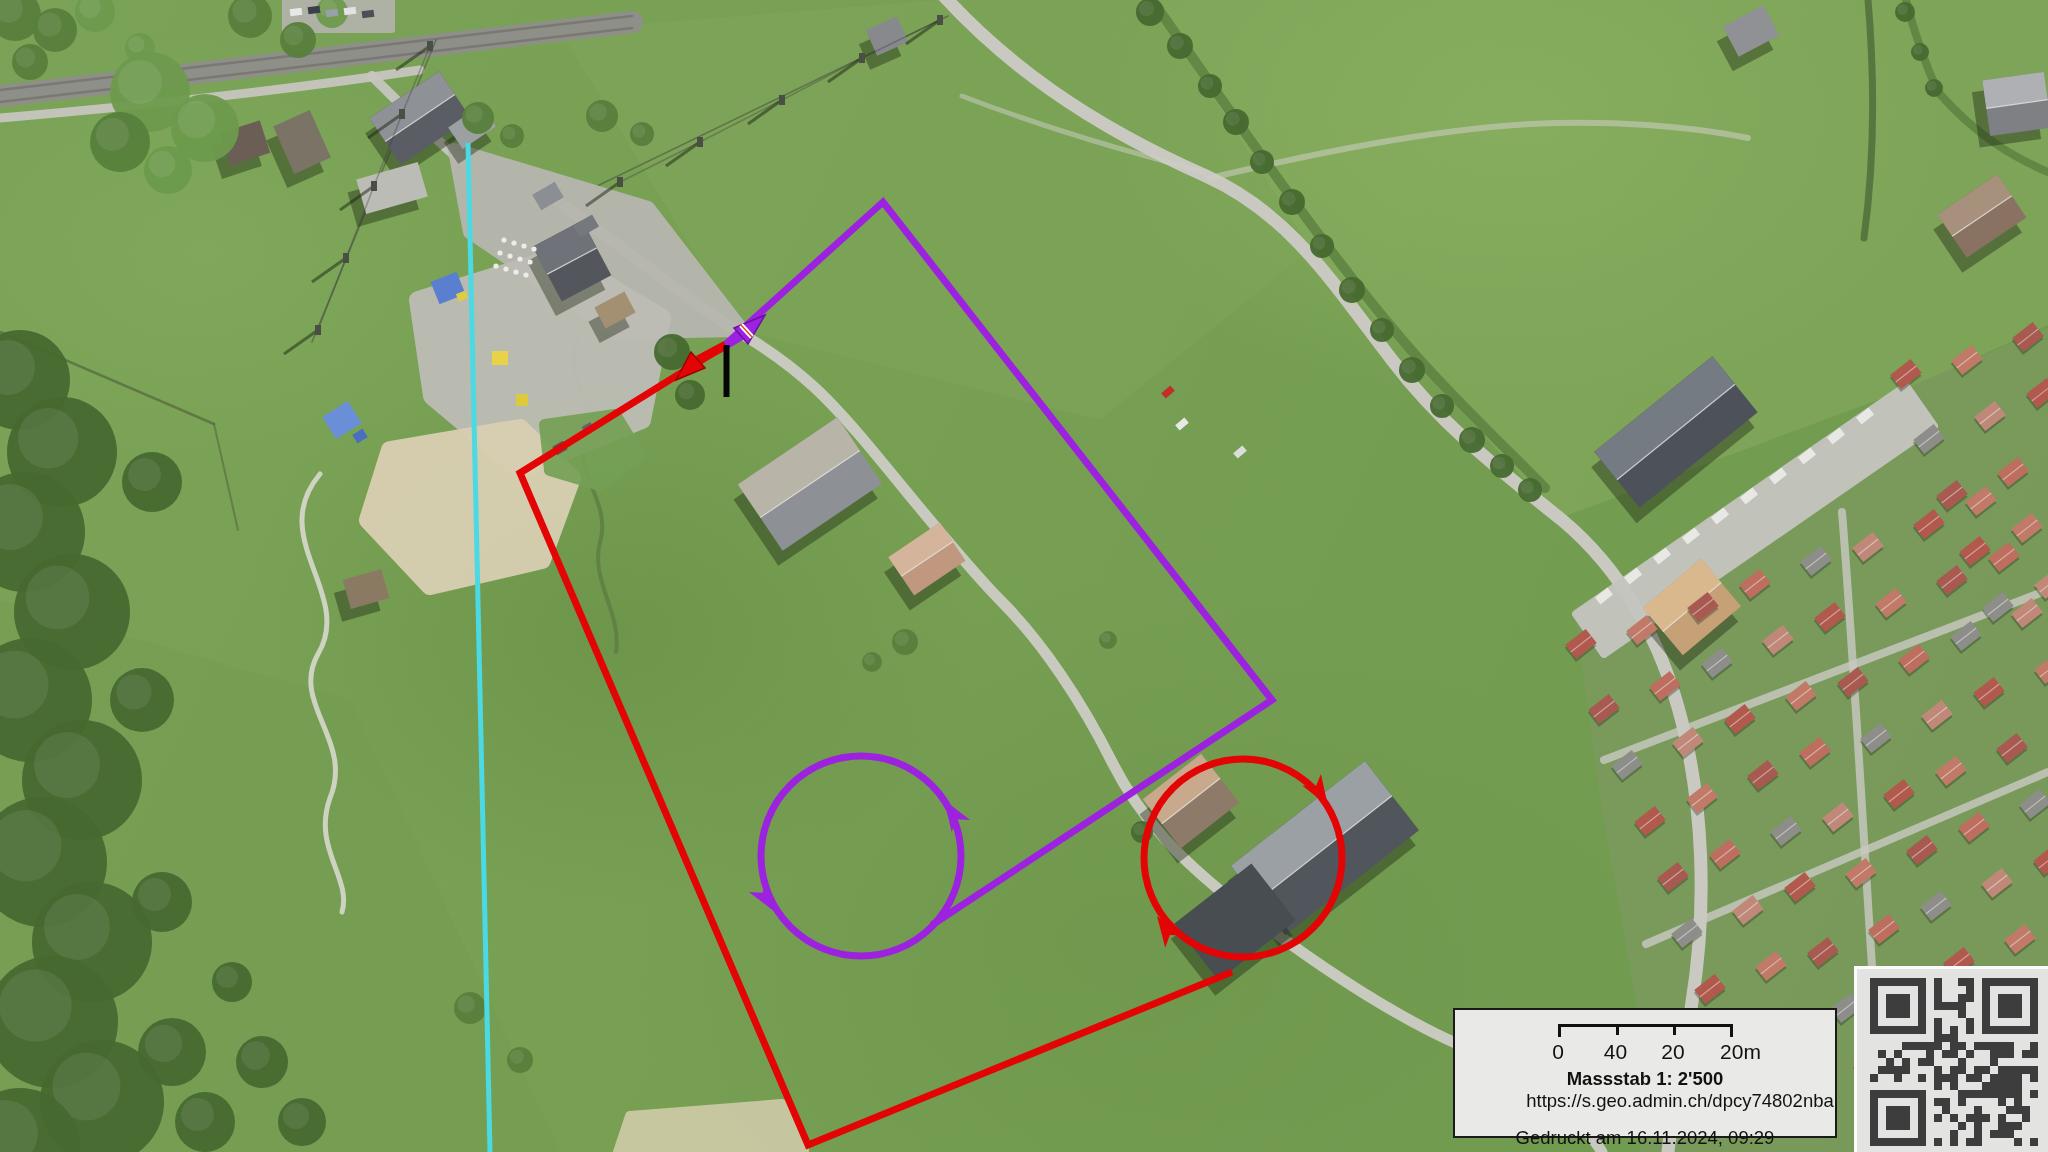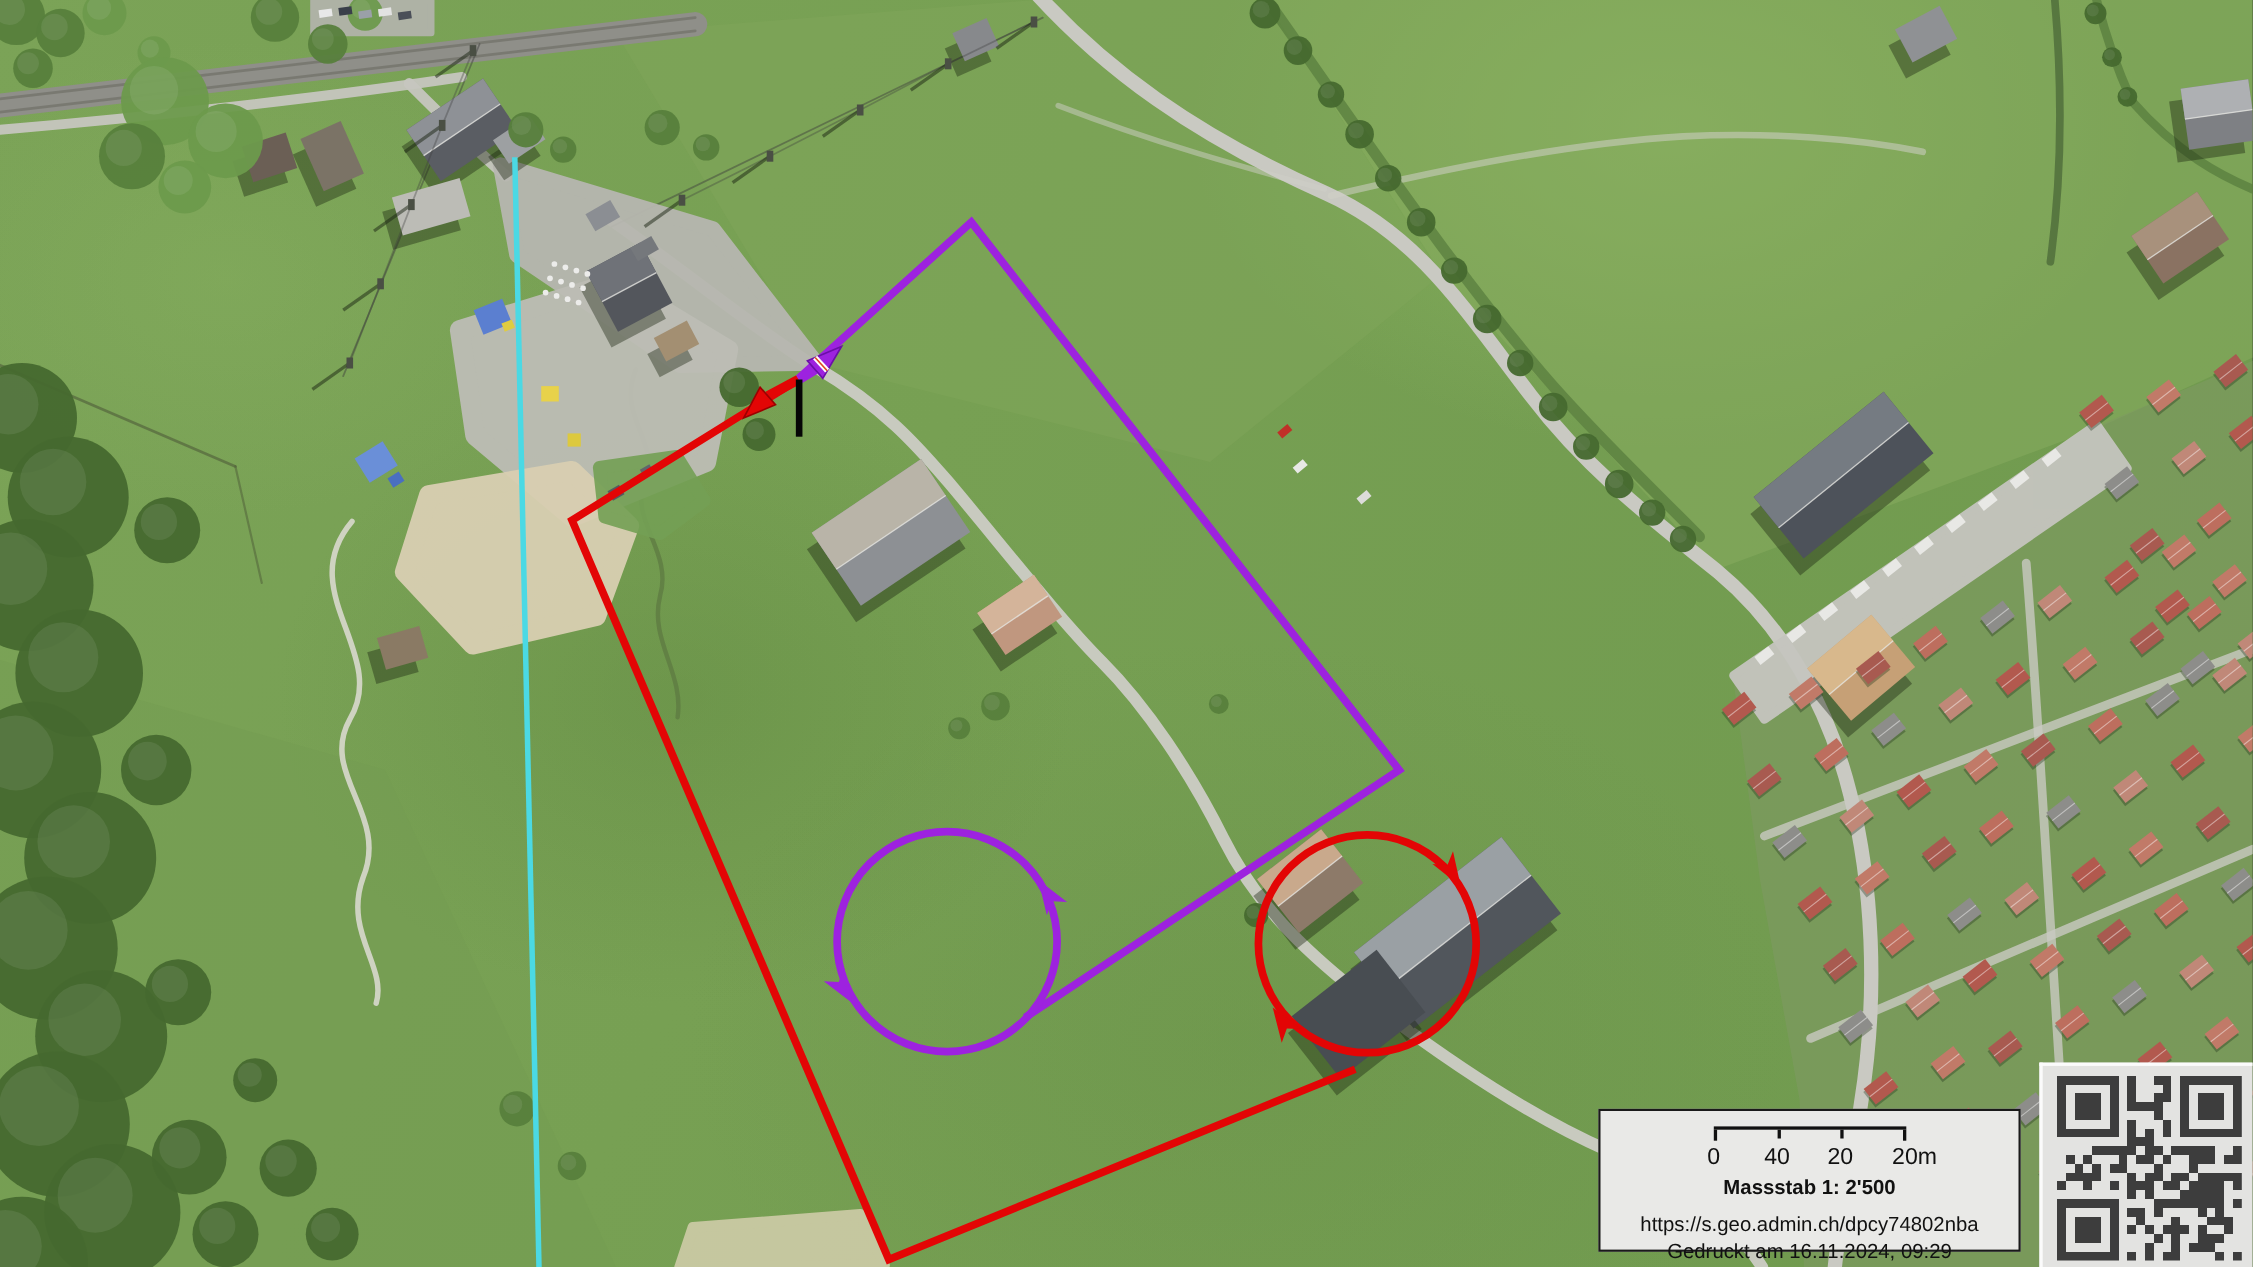--- a/index.html
+++ b/index.html
@@ -15,21 +15,21 @@
   }
   #terrain-svg,#anno-svg{position:absolute;left:0;top:0;width:2048px;height:1152px;}
   .scalebox{
     position:absolute;left:1453px;top:1008px;width:384px;height:130px;
     background:#e9e9e7;border:2px solid #1a1a1a;box-sizing:border-box;color:#111;
   }
   .sb-bar{position:absolute;left:103px;top:14px;width:175px;height:12px;border-top:3px solid #111;}
   .sb-tick{position:absolute;top:0;width:3px;background:#111;}
   .sb-num{position:absolute;top:13px;transform:translateX(-50%);font-size:21px;color:#111;white-space:nowrap;}
   .sb-text{position:absolute;left:0;width:100%;text-align:center;font-size:18.5px;line-height:22px;color:#111;}
-  .sb-text.l0{top:58px;font-weight:bold;} .sb-text.l1{top:74px;margin-top:43px;} .sb-text.l2{top:92px;}
+  .sb-text.l0{top:58px;font-weight:bold;} .sb-text.l1{top:74px;margin-top:43px;} .sb-text.l2{top:80px;padding-left:35px;}
   .qr{
     position:absolute;left:1854px;top:966px;width:194px;height:186px;
     background:#e3e3e1;border-left:3px solid #fbfbfb;border-top:3px solid #fbfbfb;box-sizing:border-box;
   }
   #qr-svg{position:absolute;left:13px;top:9px;}
 </style>
 </head>
 <body>
 
 <div id="stage">

